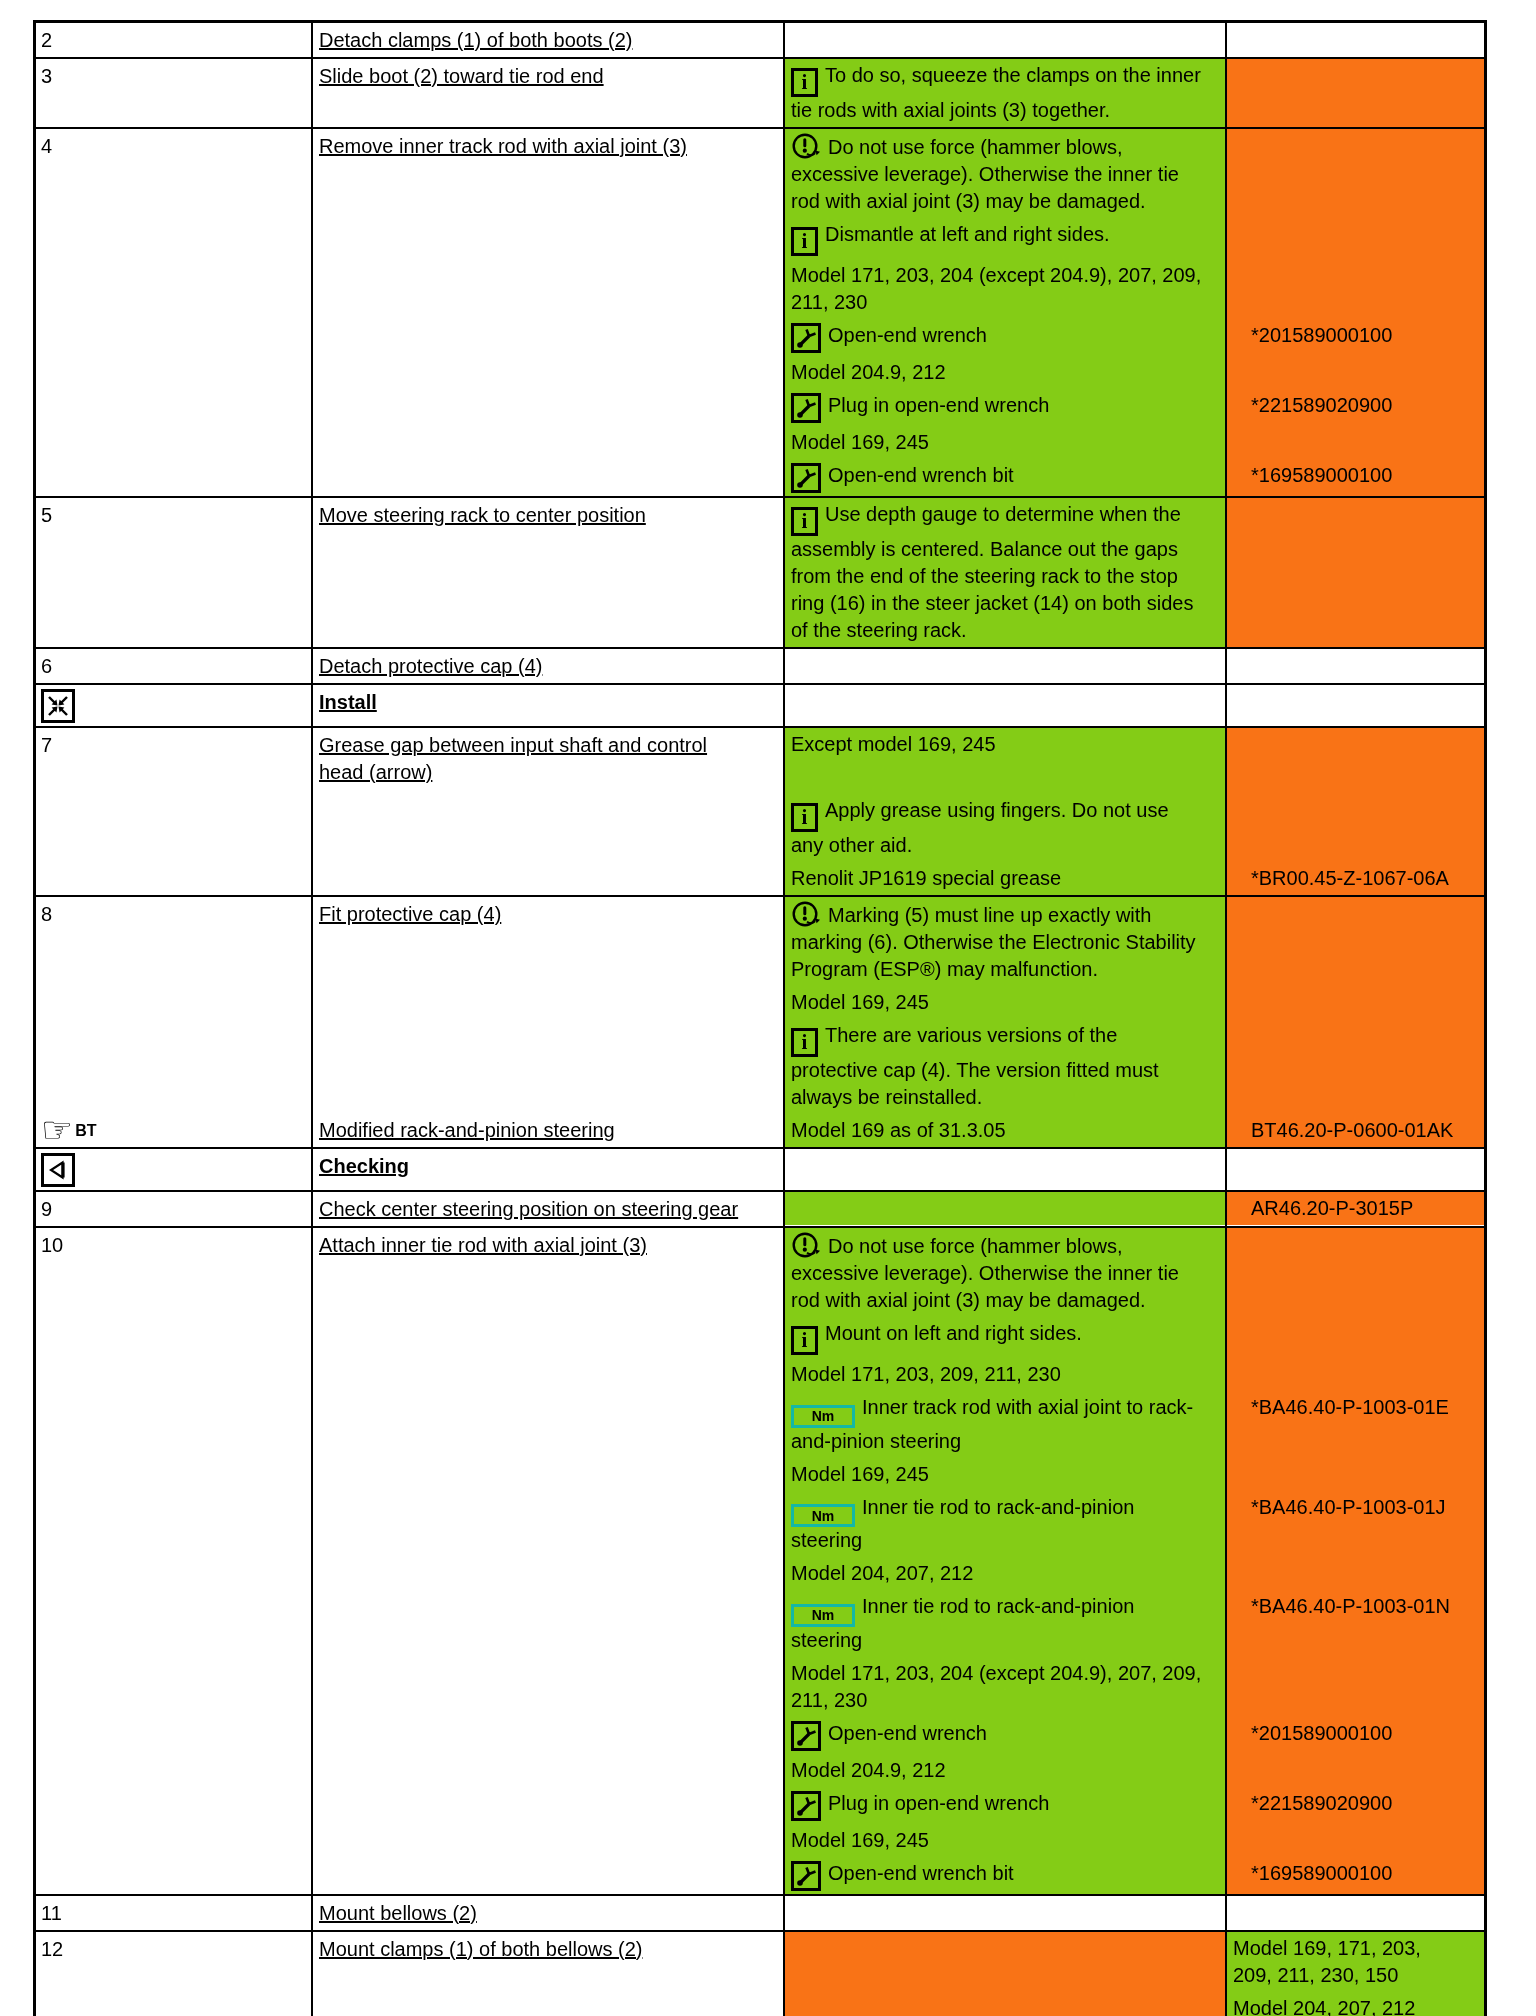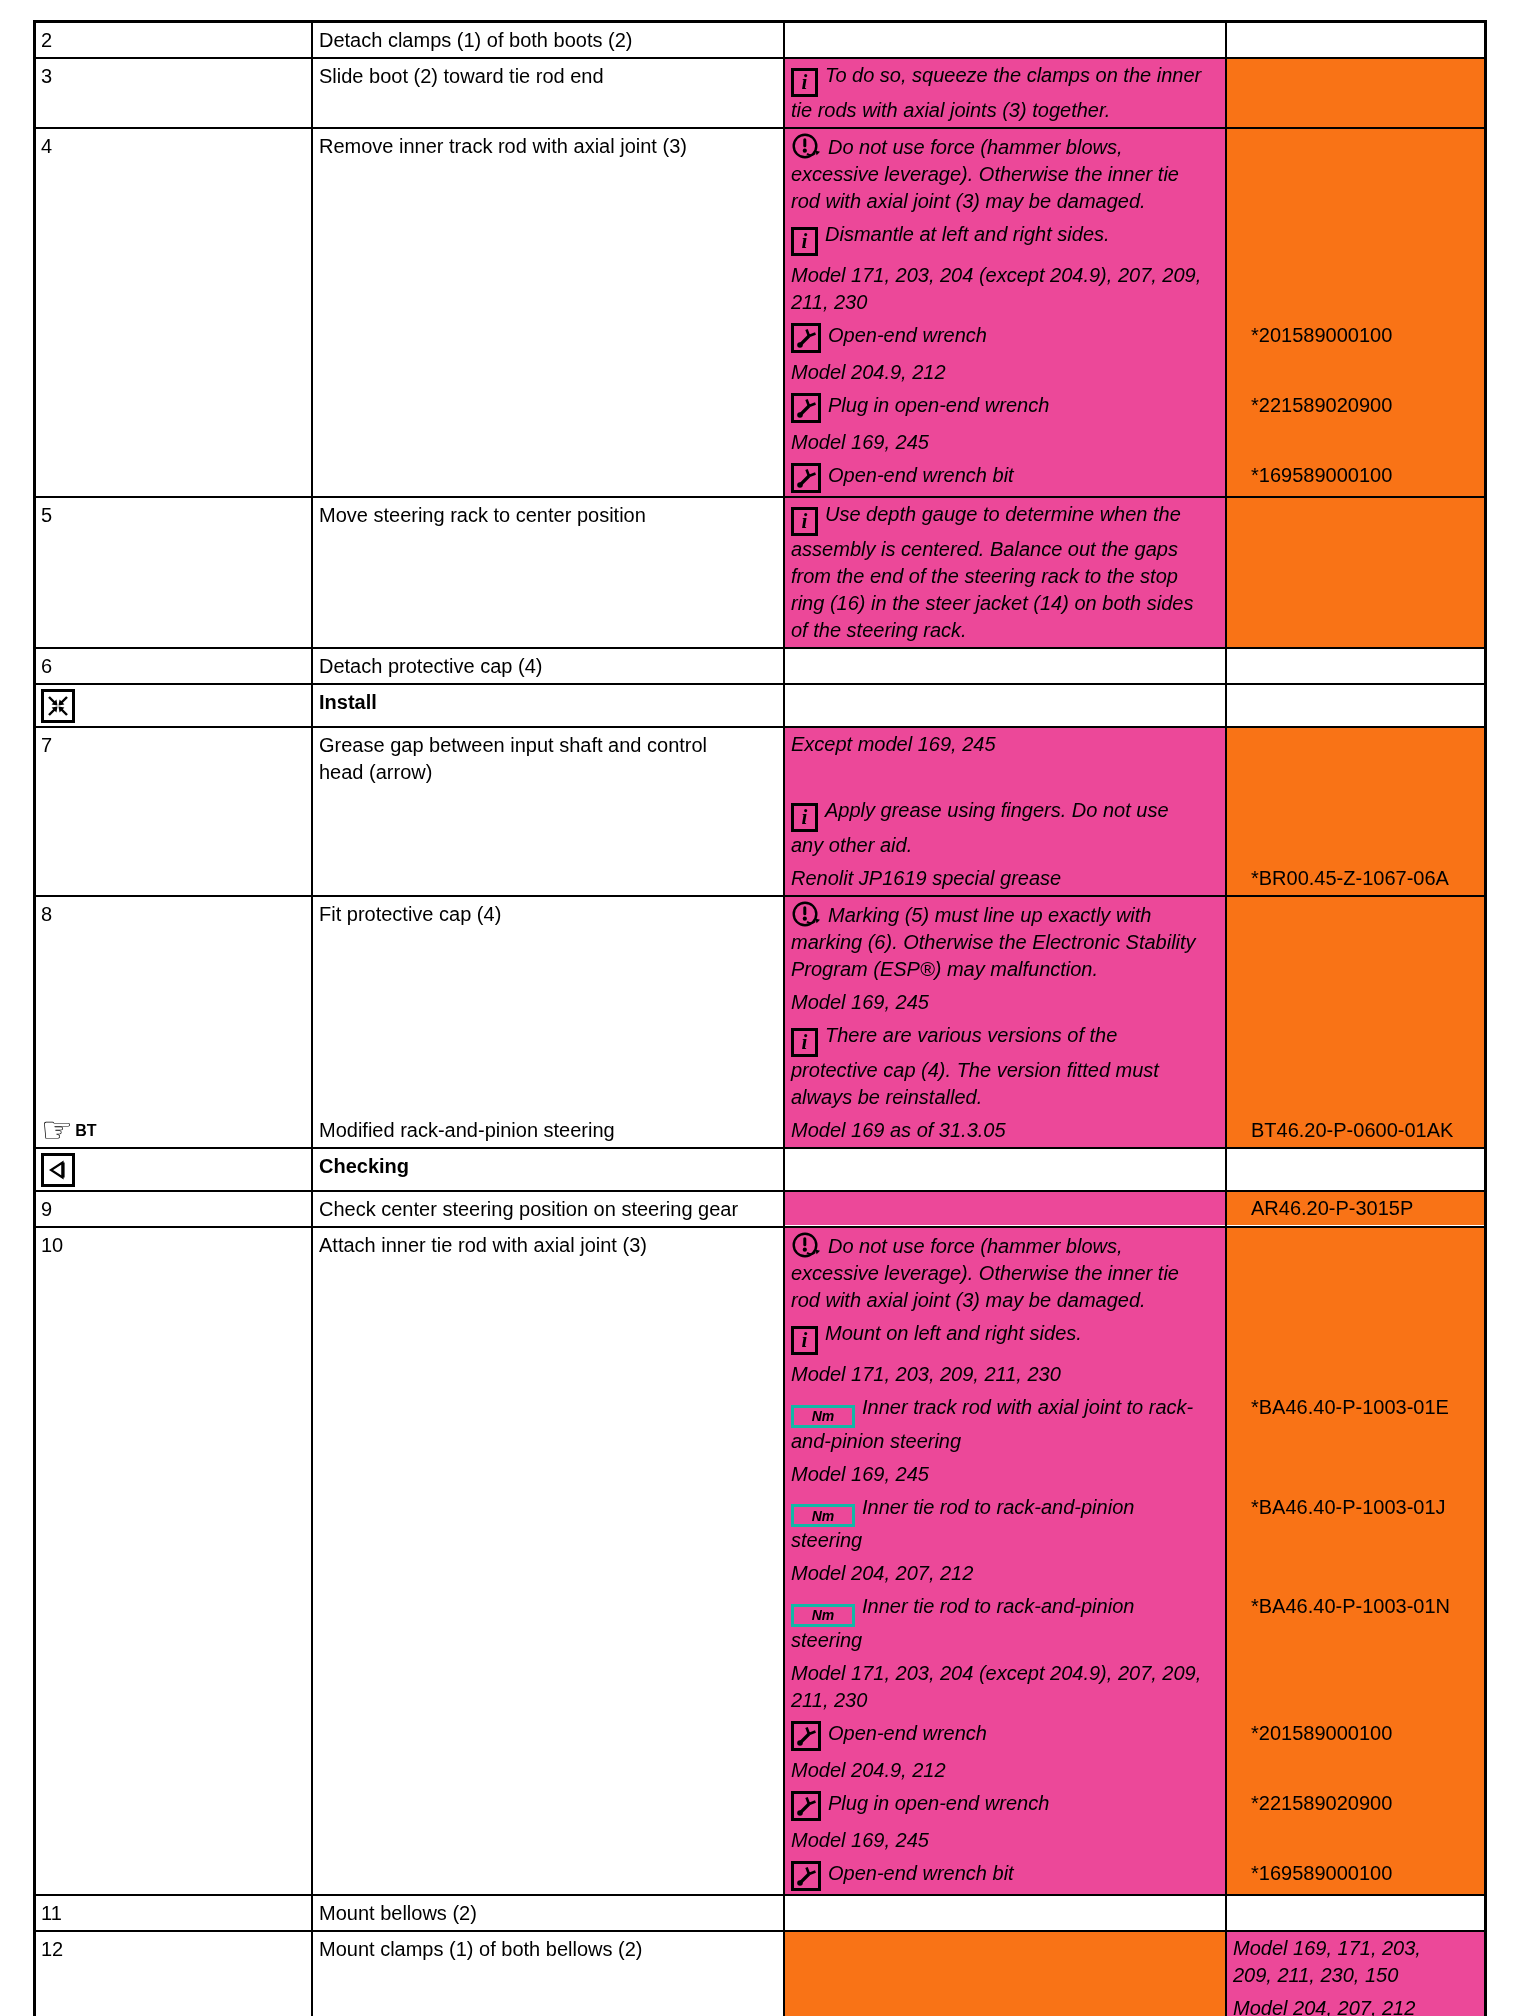--- a/index.html
+++ b/index.html
@@ -15,31 +15,31 @@
     display:grid;
     grid-template-columns:275px 470px 1fr;
     gap:2px;
     background:#000;
     border:3px solid #000;
     width:1454px;
     box-sizing:border-box;
   }
   .cell{background:#fff;padding:4px 6px 3px 6px;}
   .c1{padding-left:5px;}
-  .c2{padding-right:30px;}
+  .c2{padding-right:30px;text-decoration:underline;}
   .flexcol{display:flex;flex-direction:column;justify-content:space-between;}
   
   .c34{
     background:#000;
     display:grid;
     grid-template-columns:440px 1fr;
     column-gap:2px;
     padding:0;
   }
-  .c3{background:#ec4899;padding:3px 22px 3px 6px;font-style:italic;}
+  .c3{background:#84cc16;padding:3px 22px 3px 6px;}
   .c4{background:#f97316;padding:3px 6px 3px 24px;}
   .fill{background:#fff;padding:0;min-height:0;}
   b,.bold{font-weight:bold;}
 
   
   .icx{display:inline-flex;align-items:center;justify-content:center;
        vertical-align:-7px;margin-right:7px;}
   .ibox{
     width:21px;height:23px;border:3px solid #000;box-sizing:content-box;
     font-family:"Liberation Serif","DejaVu Serif",serif;

